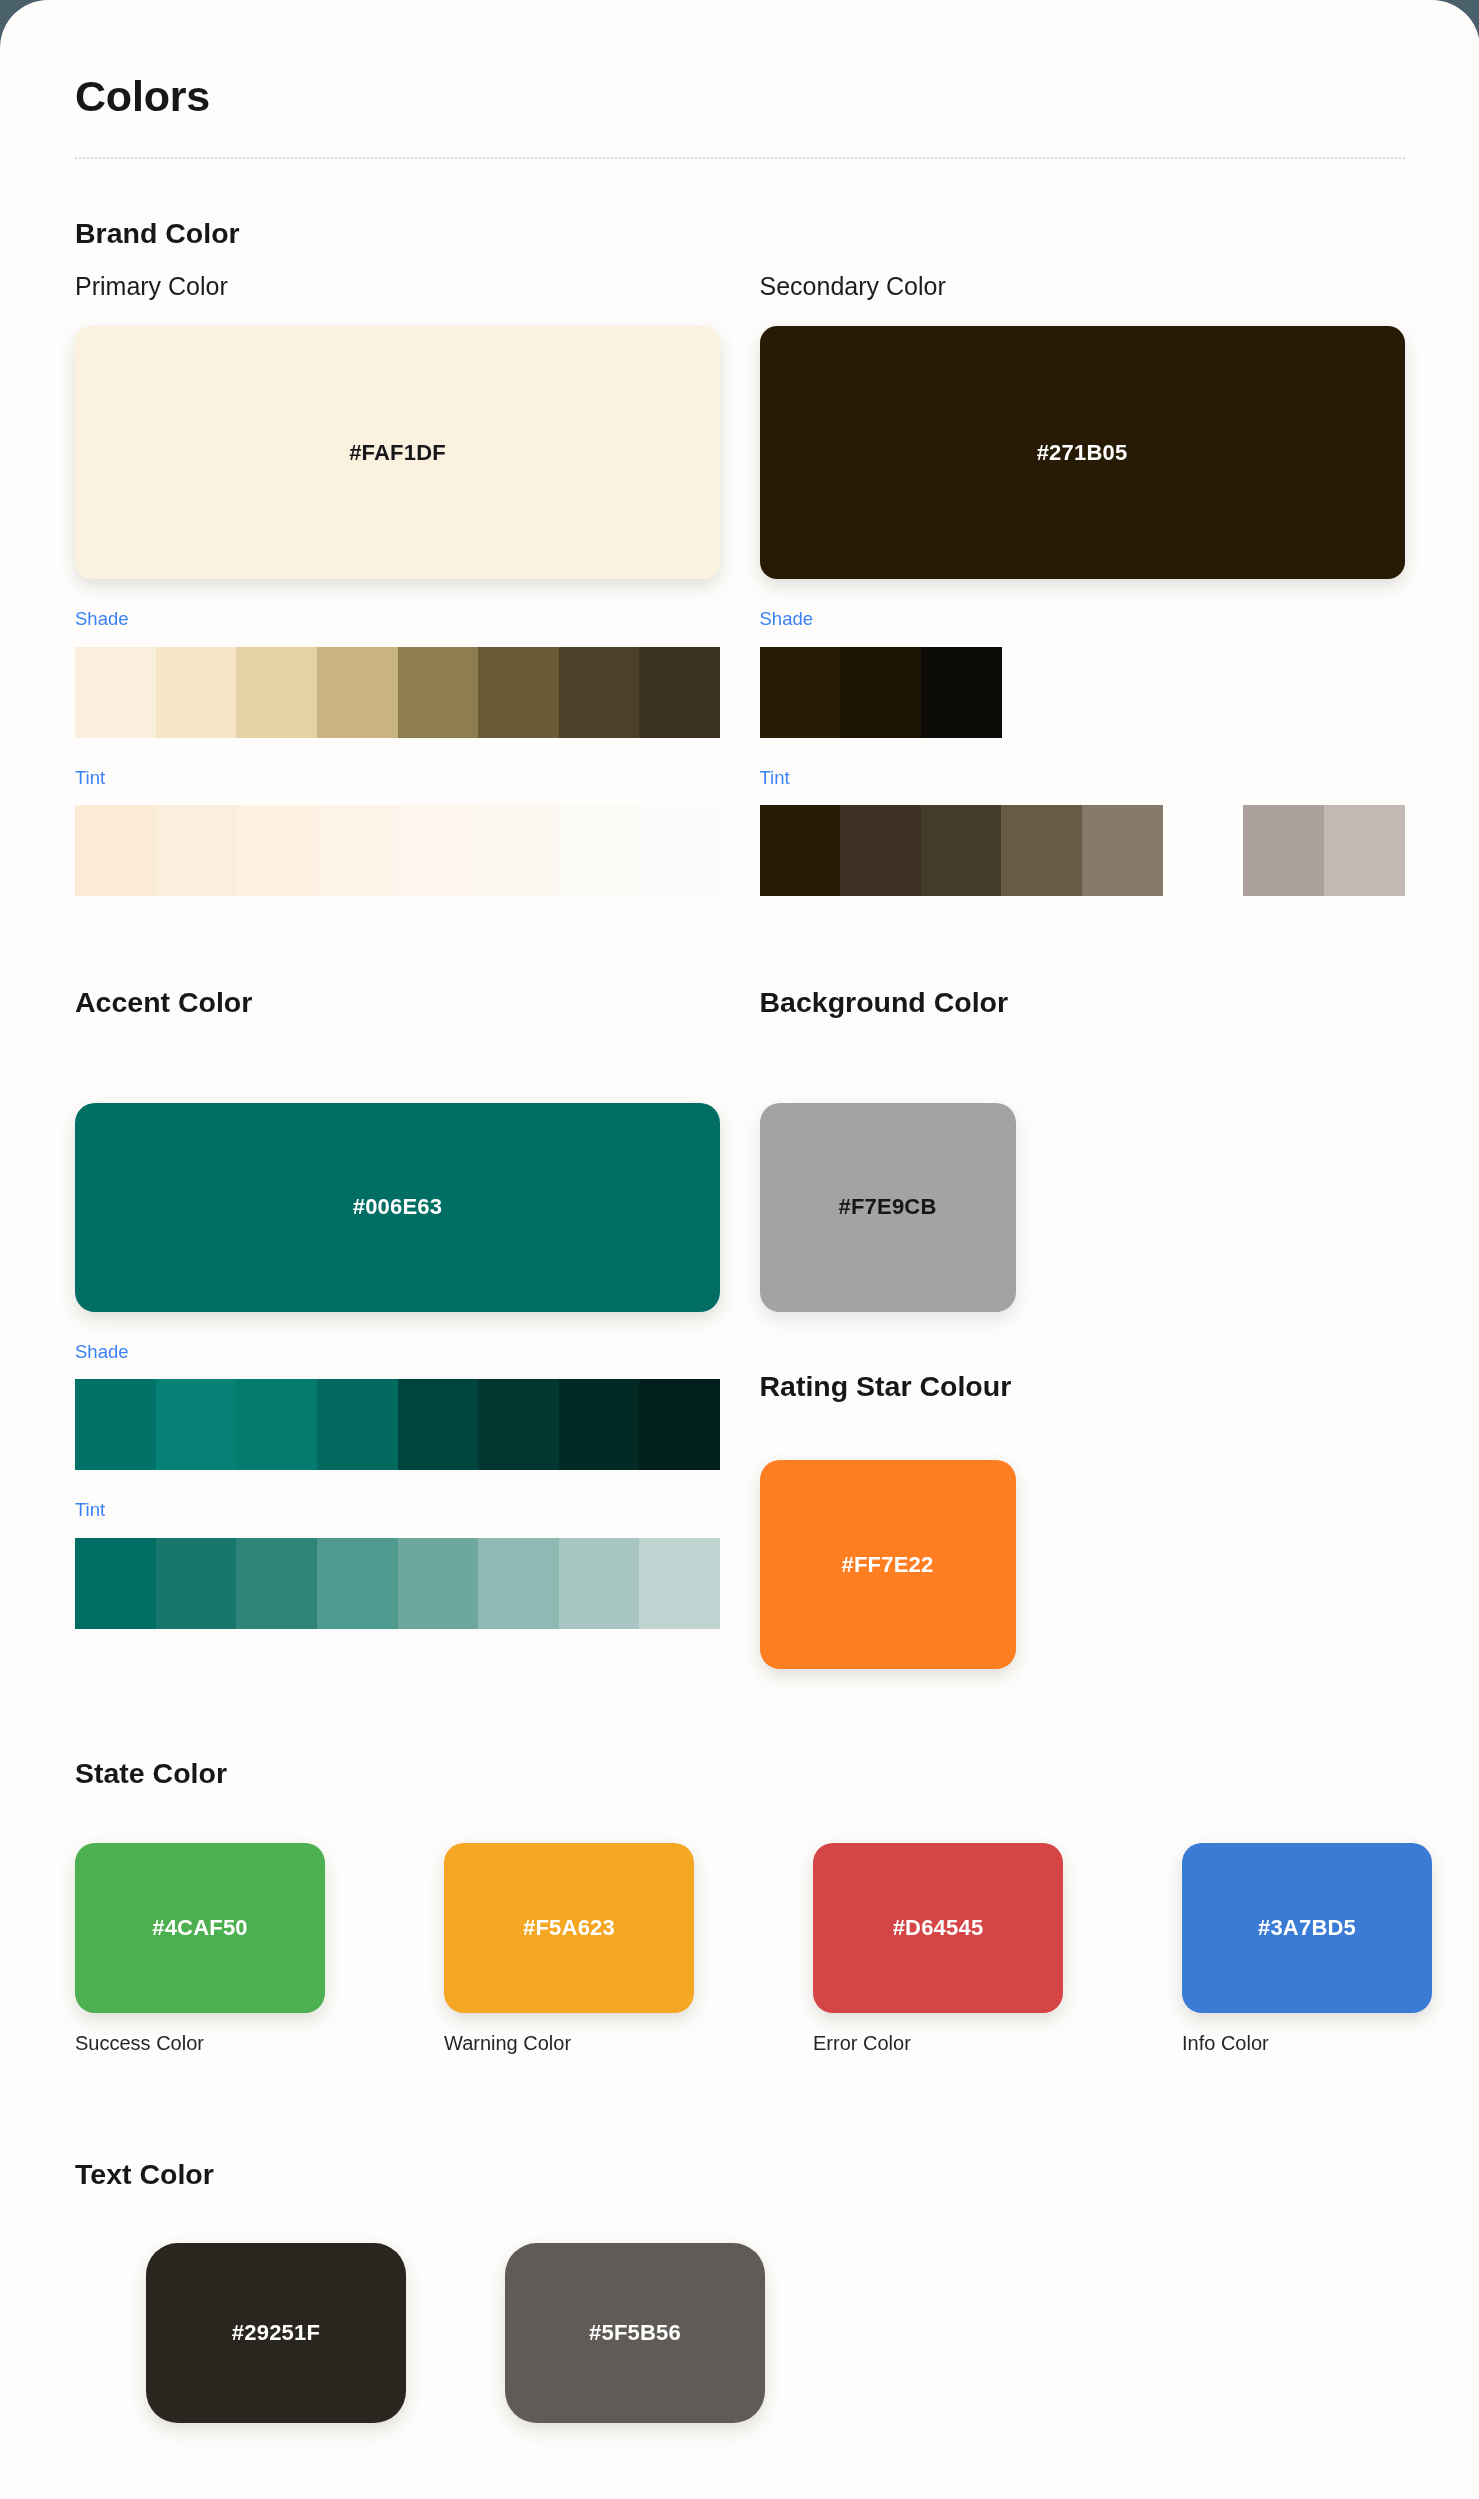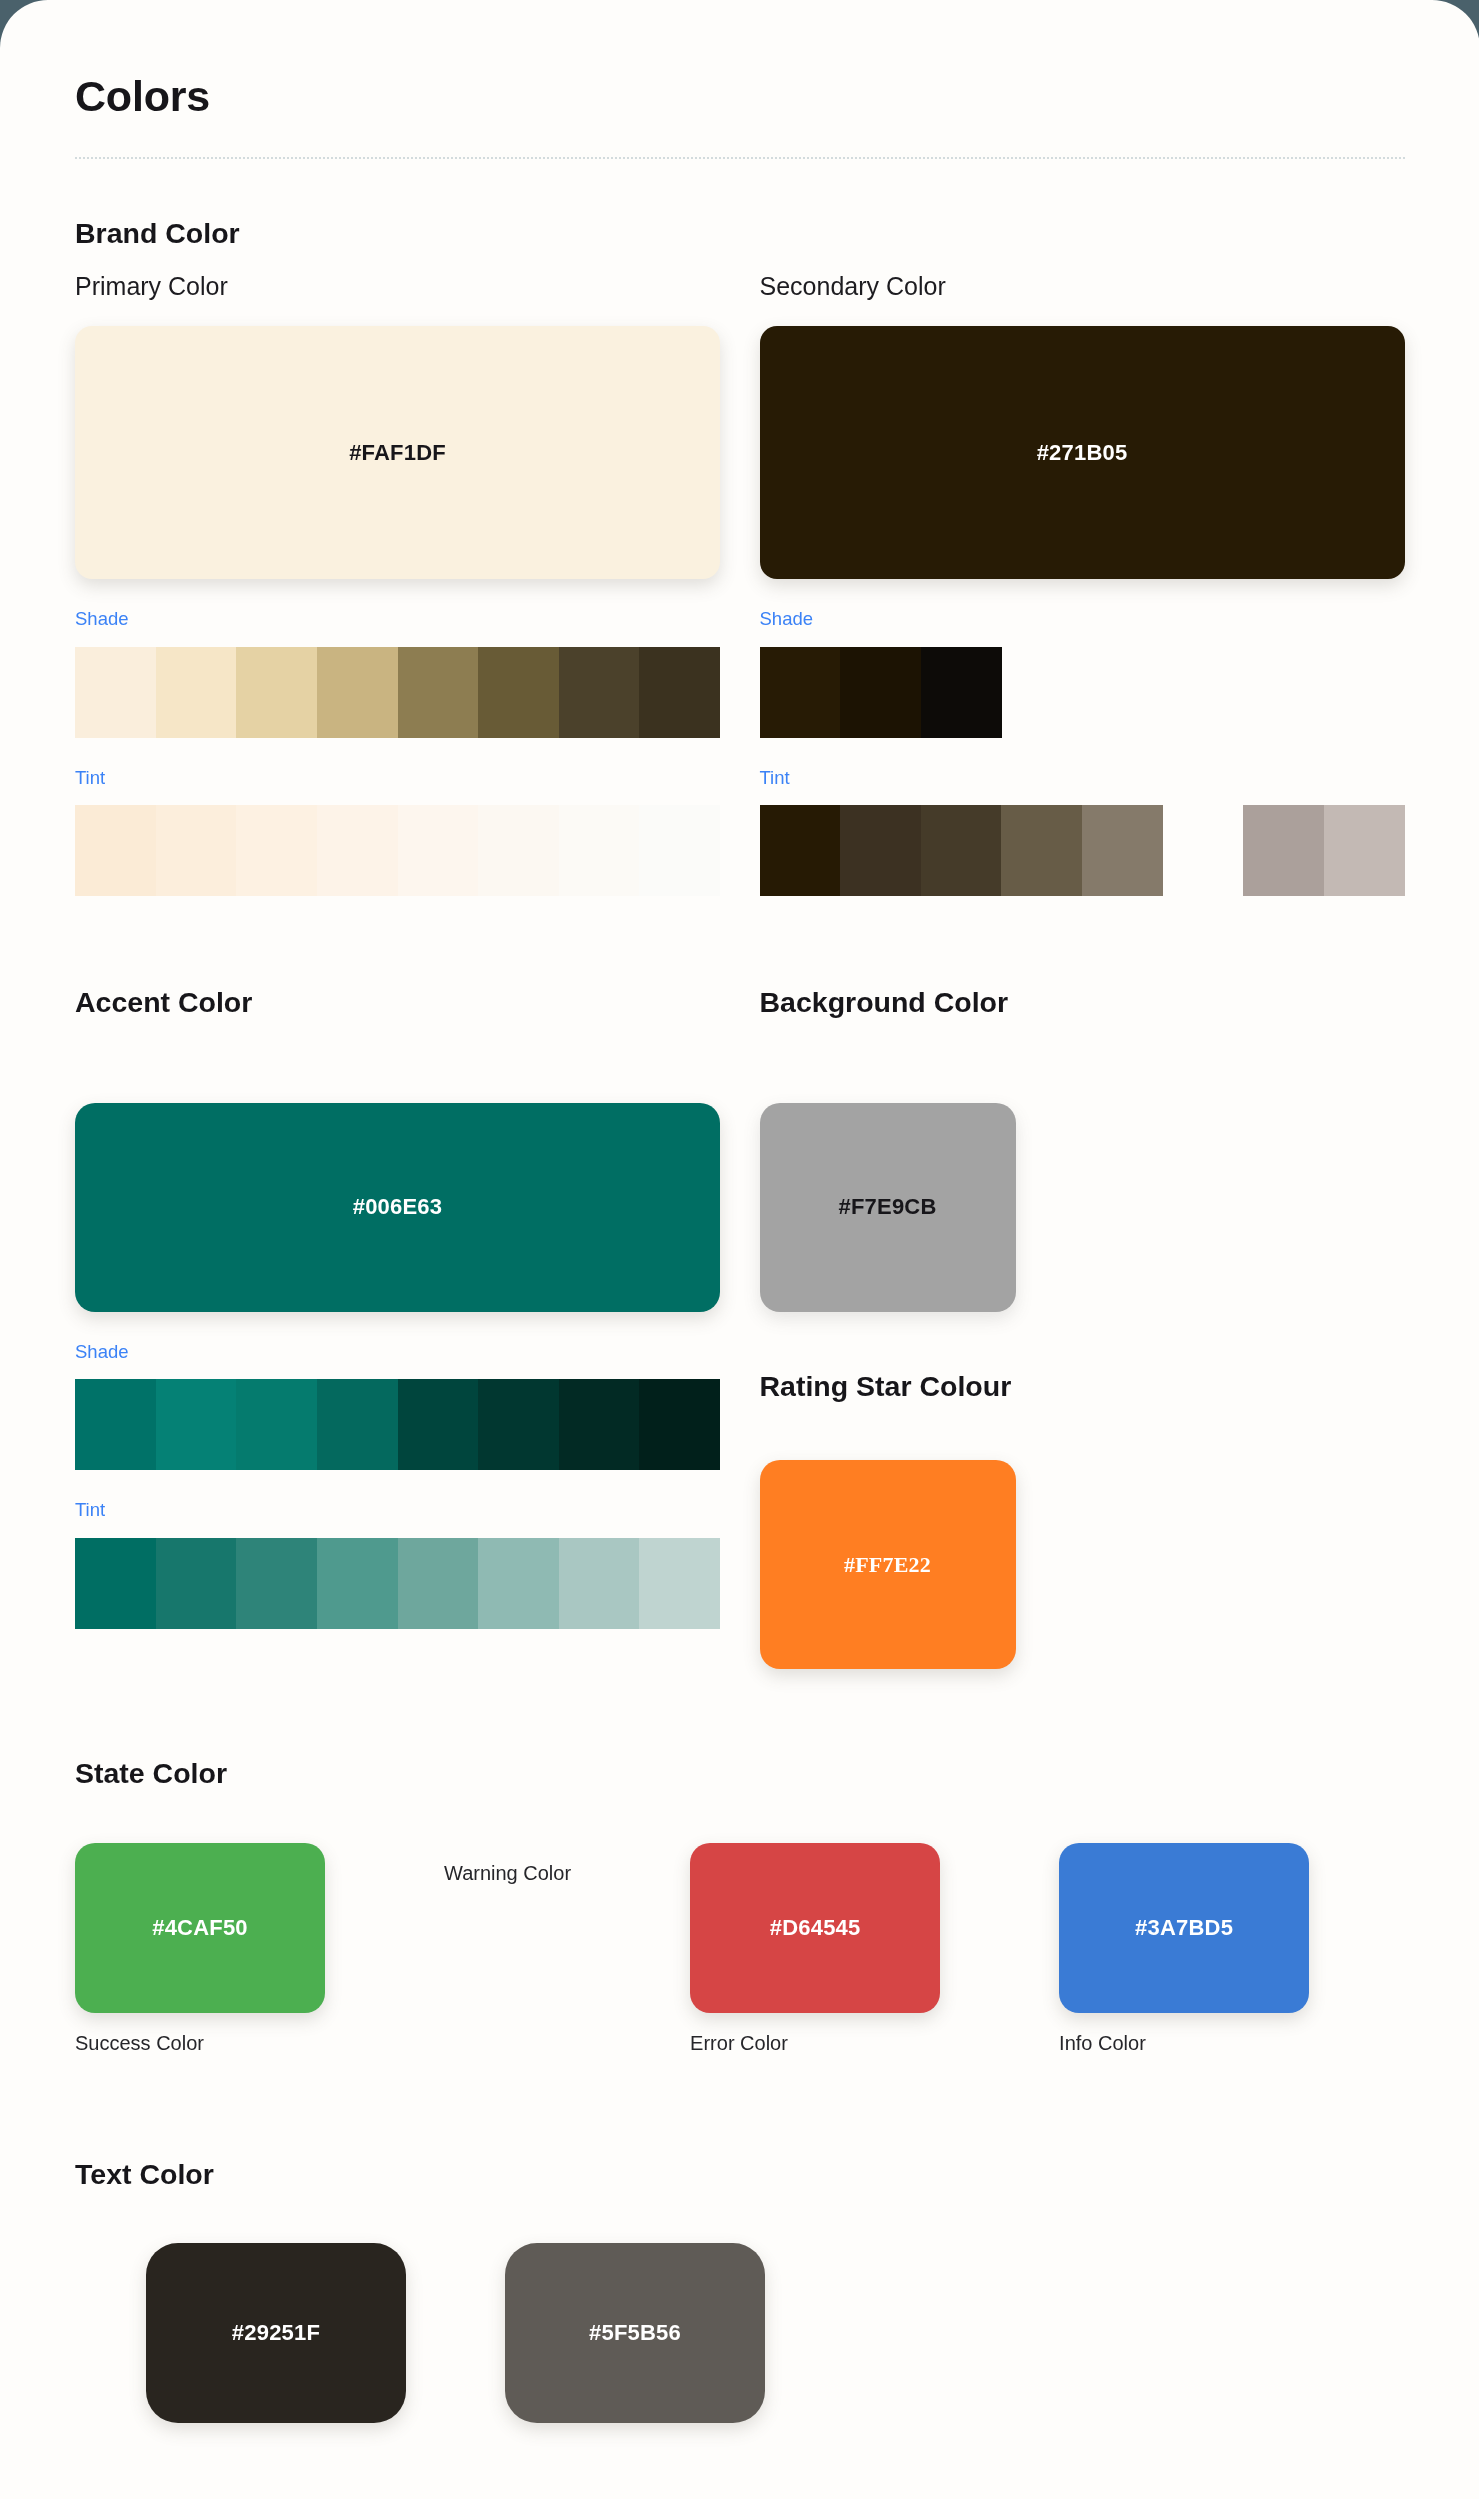--- a/index.html
+++ b/index.html
@@ -102,21 +102,20 @@
   .card-accent {
     width: 645px;
     height: 209px;
     border-radius: 20px;
   }
 
   .card-square {
     width: 256px;
     height: 209px;
     border-radius: 20px;
-    font-family: Liberation Serif, serif;
   }
 
   .card-bg {
     width: 256px;
     height: 209px;
     border-radius: 20px;
     box-shadow: 0 7px 17px rgba(90, 90, 90, 0.15);
   }
 
   .card-state {
@@ -309,20 +308,23 @@
 
     <div class="state-row">
       <div class="state-item">
         <div class="color-card card-state" style="background: rgb(76, 175, 80); color: rgb(255, 255, 255);">
           <span>#4CAF50</span>
         </div>
         <div class="swatch-caption">Success Color</div>
       </div>
 
       <div class="state-item">
+        <div class="color-card card-state" style="background: rgb(245, 166, 35); color: rgb(255, 255, 255);">
+          <span>#F5A623</span>
+        </div>
         <div class="swatch-caption">Warning Color</div>
       </div>
 
       <div class="state-item">
         <div class="color-card card-state" style="background: rgb(214, 69, 69); color: rgb(255, 255, 255);">
           <span>#D64545</span>
         </div>
         <div class="swatch-caption">Error Color</div>
       </div>
 

